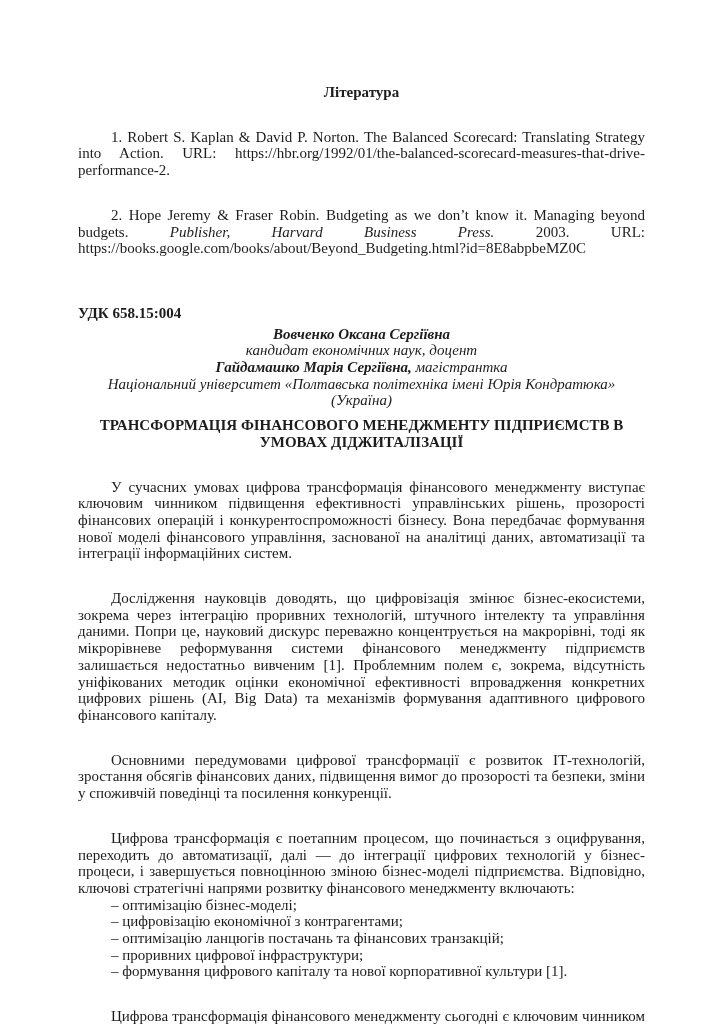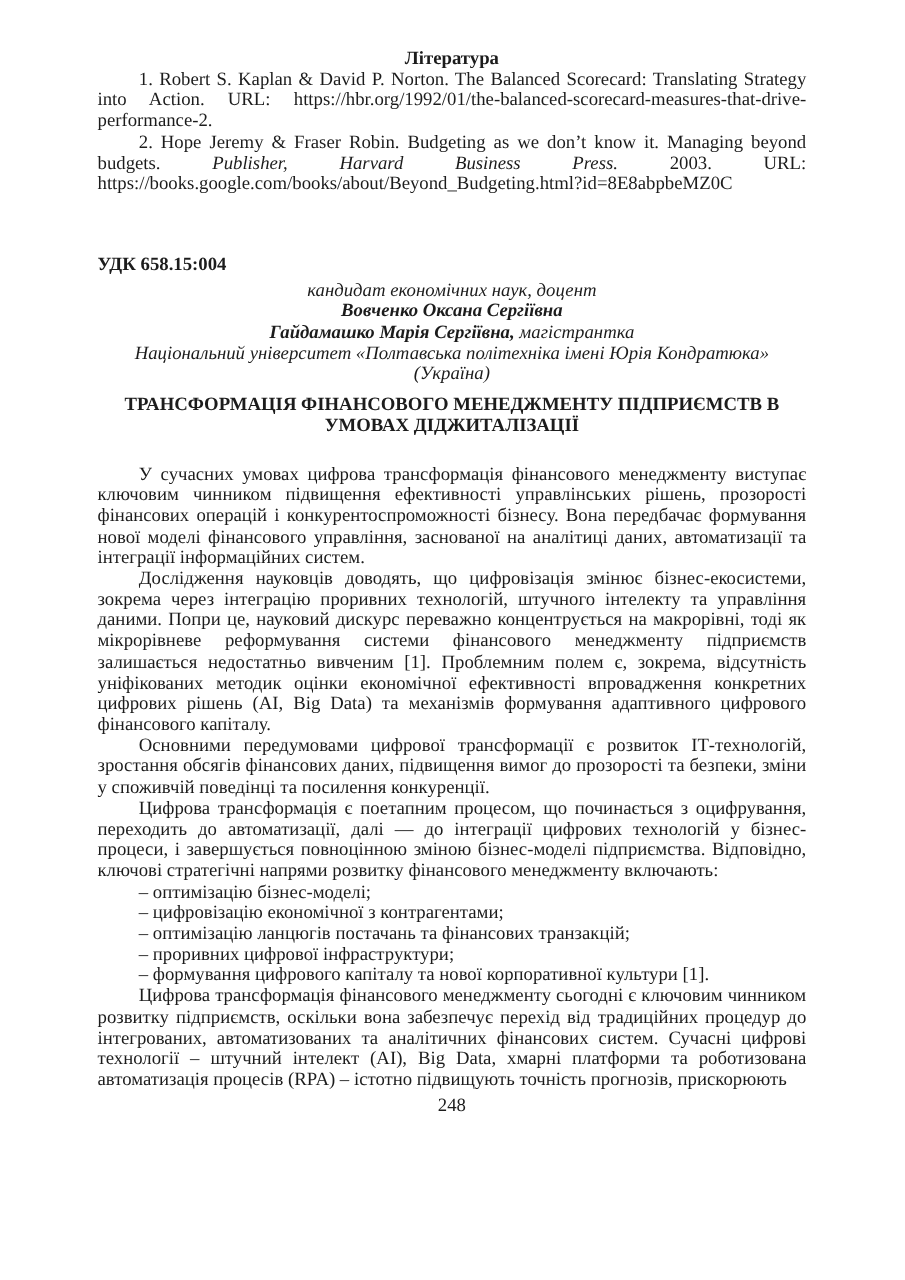--- a/index.html
+++ b/index.html
@@ -9,29 +9,30 @@
     font-family: "Liberation Serif", "DejaVu Serif", serif;
     font-size: 15px;
     line-height: 16.7px;
     color: #1c1c1c;
     overflow: hidden;
   }
   .page {
     position: relative;
     width: 724px; height: 1024px;
     box-sizing: border-box;
-    padding: 39px 79px 0 78px;
+    padding: 84px 79px 0 78px;
     background: #ffffff;
   }
   .italic { font-style: italic; }
   .bold-italic { font-weight: bold; font-style: italic; }
   p { margin: 0; }
   .jpara {
     text-align: justify;
     text-indent: 33px;
+    margin-top: 28px;
   }
   .heading-literature {
     font-weight: bold;
     text-align: center;
   }
   .udc {
     font-weight: bold;
     margin-top: 48px;
   }
   .authors-block {
@@ -64,22 +65,22 @@
   <div class="heading-literature">Література</div>
 
   <p class="jpara">1. Robert S. Kaplan &amp; David P. Norton. The Balanced Scorecard: Translating Strategy into Action. URL: https://hbr.org/1992/01/the-balanced-scorecard-measures-that-drive-performance-2.</p>
 
   <p class="jpara"><span>2. Hope Jeremy &amp; Fraser Robin. Budgeting as we don’t know it. Managing beyond budgets. </span><span class="italic">Publisher, Harvard Business Press.</span><span> 2003. URL: https://books.google.com/books/about/Beyond_Budgeting.html?id=8E8abpbeMZ0C</span></p>
 
 
   <div class="udc">УДК 658.15:004</div>
 
   <div class="authors-block">
+    <div><span class="bold-italic">Вовченко Оксана Сергіївна</span></div>
     <div><span class="italic">кандидат економічних наук, доцент</span></div>
-    <div><span class="bold-italic">Вовченко Оксана Сергіївна</span></div>
     <div><span class="bold-italic">Гайдамашко Марія Сергіївна,</span><span class="italic"> магістрантка</span></div>
     <div class="affiliation">Національний університет «Полтавська політехніка імені Юрія Кондратюка» (Україна)</div>
   </div>
 
   <div class="article-title">ТРАНСФОРМАЦІЯ ФІНАНСОВОГО МЕНЕДЖМЕНТУ ПІДПРИЄМСТВ В УМОВАХ ДІДЖИТАЛІЗАЦІЇ</div>
 
   <p class="jpara">У сучасних умовах цифрова трансформація фінансового менеджменту виступає ключовим чинником підвищення ефективності управлінських рішень, прозорості фінансових операцій і конкурентоспроможності бізнесу. Вона передбачає формування нової моделі фінансового управління, заснованої на аналітиці даних, автоматизації та інтеграції інформаційних систем.</p>
 
   <p class="jpara">Дослідження науковців доводять, що цифровізація змінює бізнес-екосистеми, зокрема через інтеграцію проривних технологій, штучного інтелекту та управління даними. Попри це, науковий дискурс переважно концентрується на макрорівні, тоді як мікрорівневе реформування системи фінансового менеджменту підприємств залишається недостатньо вивченим [1]. Проблемним полем є, зокрема, відсутність уніфікованих методик оцінки економічної ефективності впровадження конкретних цифрових рішень (AI, Big Data) та механізмів формування адаптивного цифрового фінансового капіталу.</p>
 

